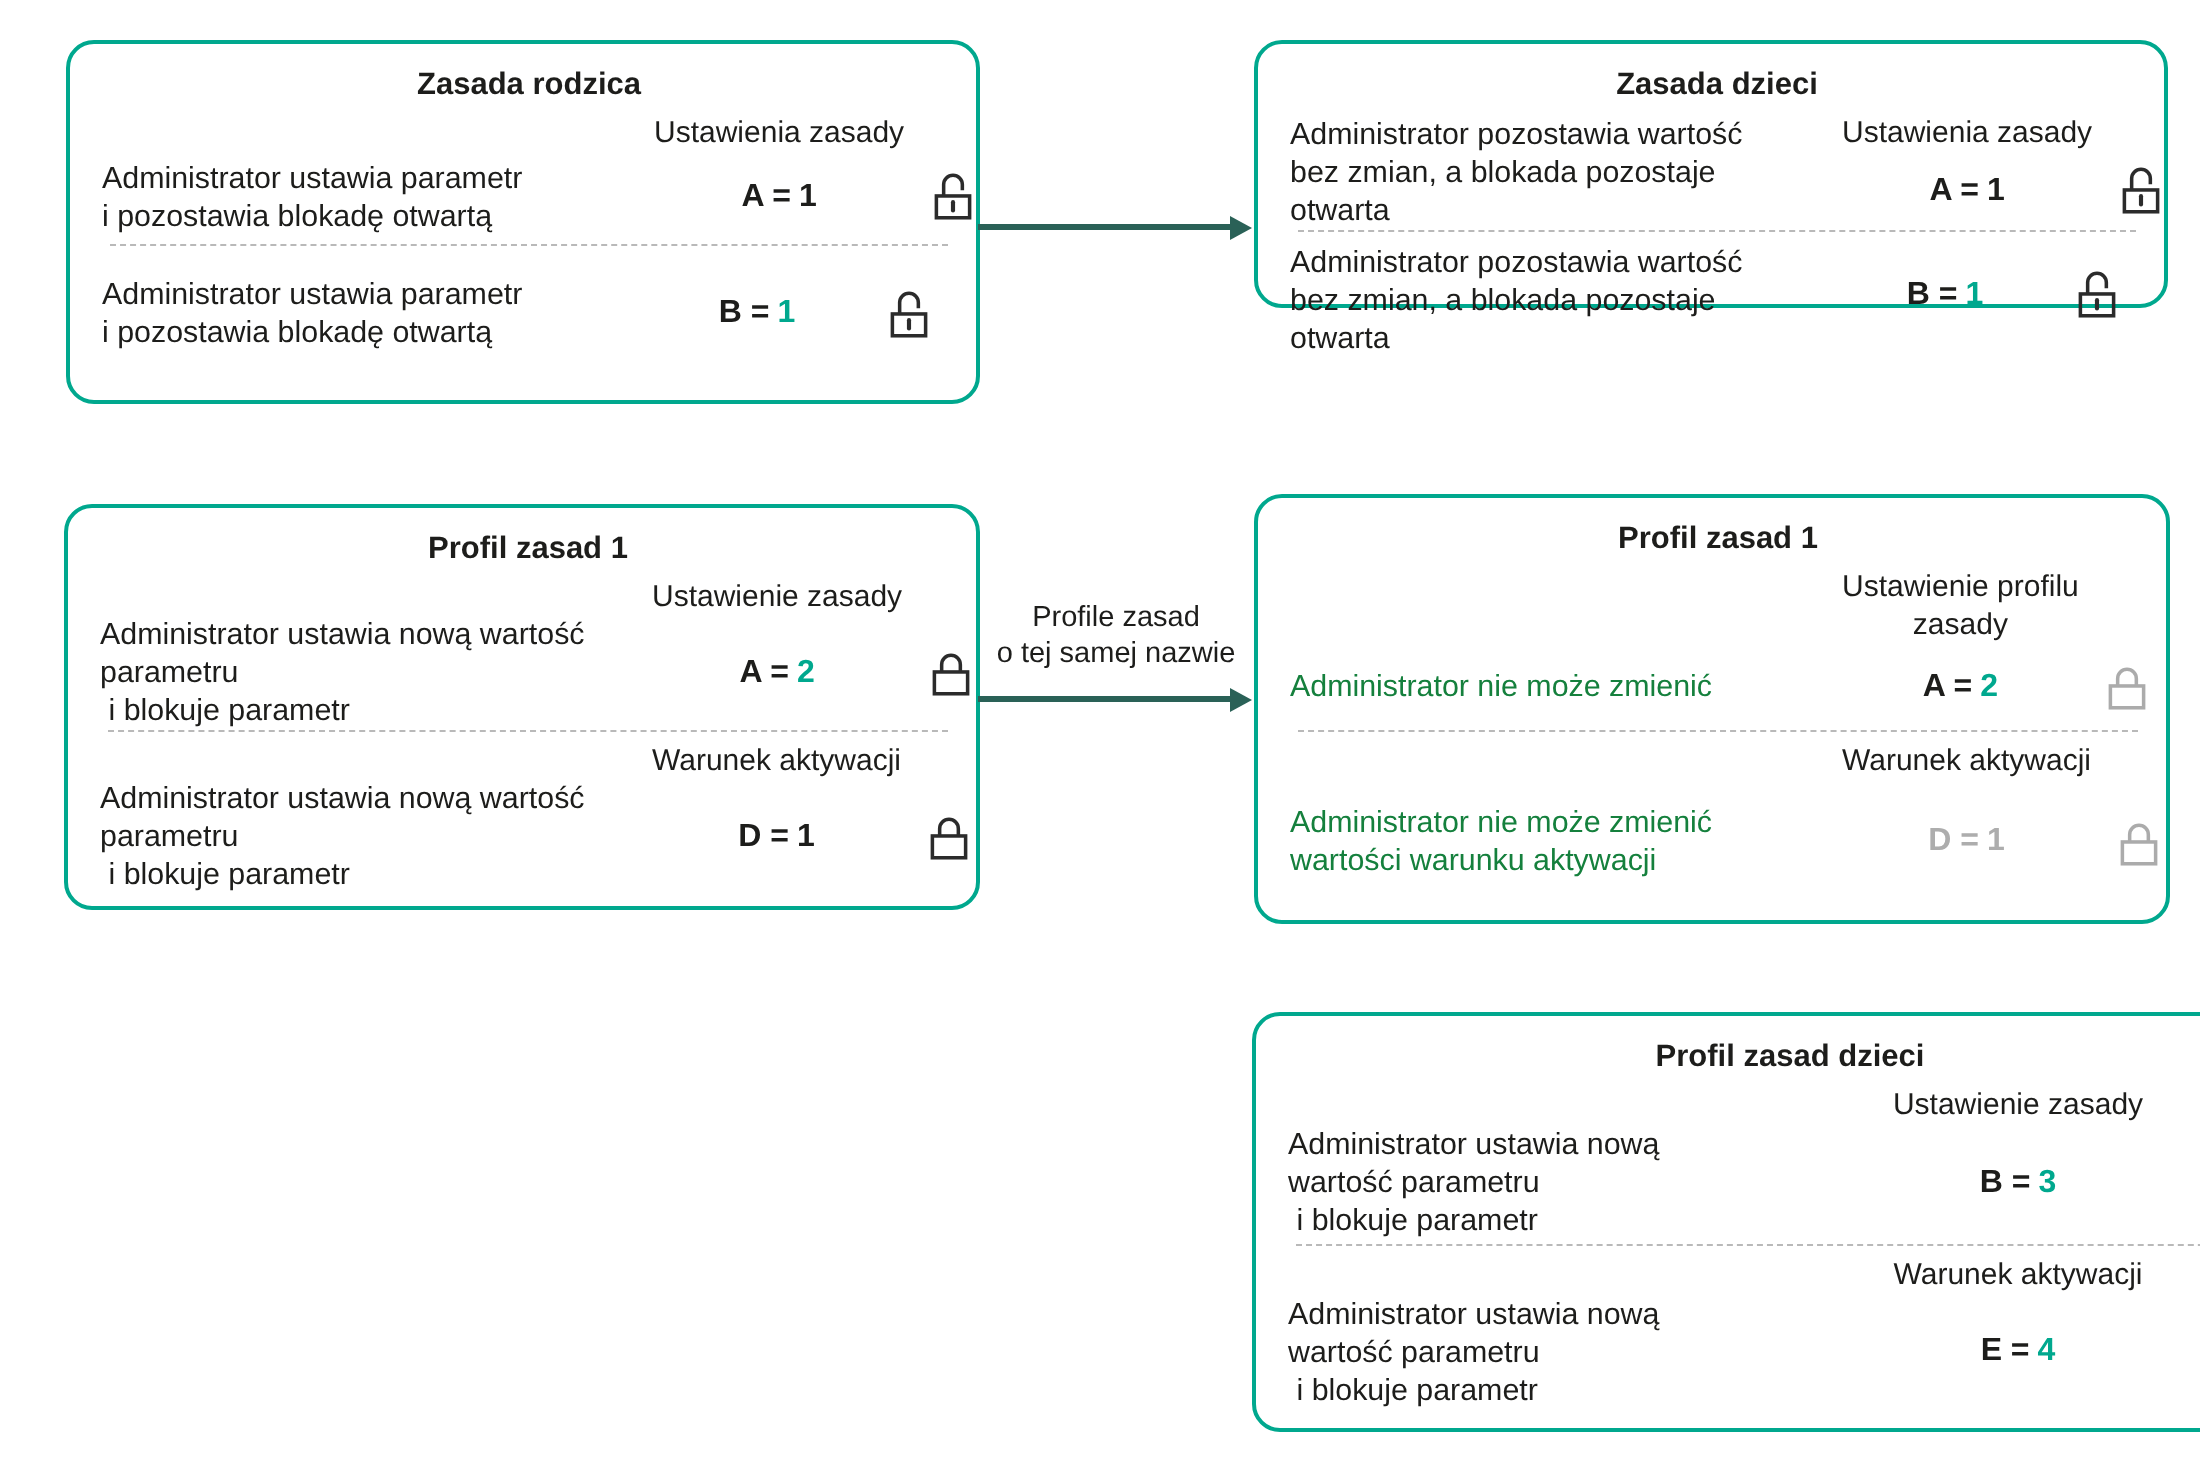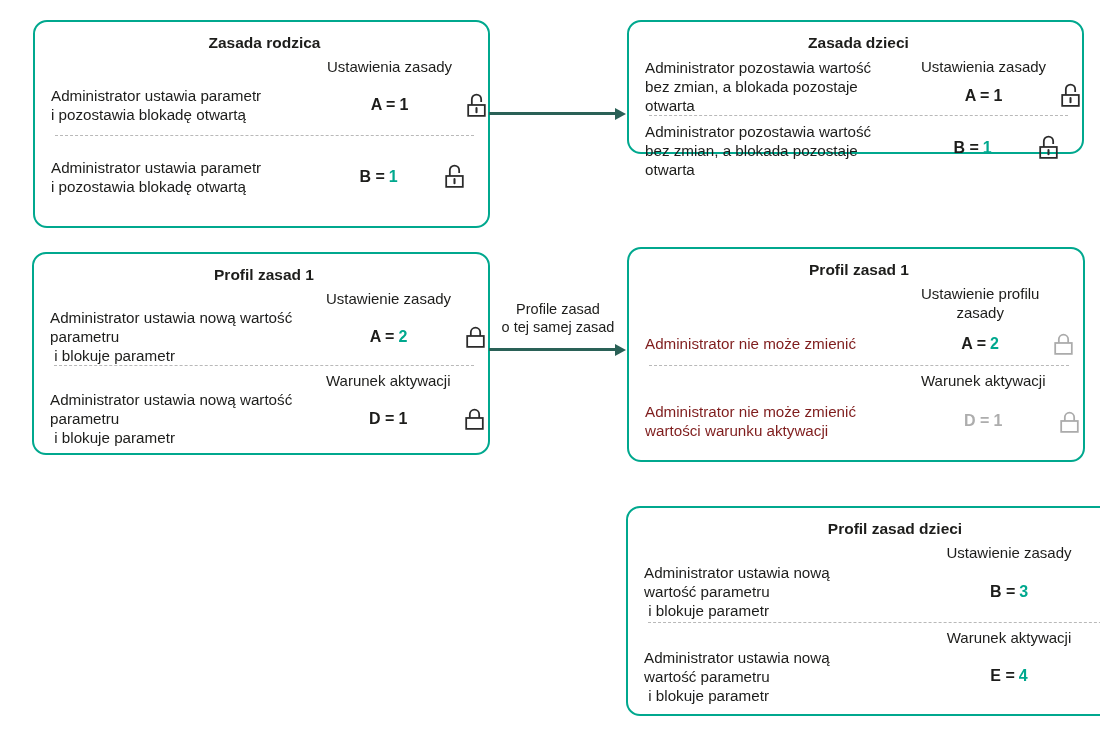--- a/index.html
+++ b/index.html
@@ -39,40 +39,40 @@
     grid-column:2; grid-row:2; align-self:center; justify-self:center;
     font-weight:bold; font-size:16px; white-space:nowrap;
   }
   .value .num { margin-left:4px; }
   .lockbox {
     grid-column:3; grid-row:2; align-self:center; justify-self:center;
     color:#2b2b2b; line-height:0;
   }
   .divider { border-top:1.5px dashed #b9b9b9; margin:0 4px; }
   .accent { color:#00a88e; }
-  .section.gray .admin-text { color:#7f1d1d; }
+  .section.gray .admin-text { color:#15803d; }
   .value.muted { color:#adadad; }
   .lockbox.gray { color:#ababab; }
   .arrow-line { position:absolute; height:3px; background:#2a6157; }
   .arrow-line::after {
     content:""; position:absolute; right:-10px; top:-4.5px;
     border-top:6px solid transparent; border-bottom:6px solid transparent;
     border-left:11px solid #2a6157;
   }
   #arrow-label {
     position:absolute; left:482px; top:300px; width:152px;
     text-align:center; font-size:14.5px; line-height:18px;
   }
 </style>
 </head>
 <body>
 
 <div id="canvas">
 
-  <div class="box" style="left:33px; top:20px; width:457px; height:208px;">
+  <div class="box" style="left:33px; top:20px; width:457px; height:182px;">
     <div class="box-title">Zasada rodzica</div>
     <div class="section">
       <div class="sec-label">Ustawienia zasady</div>
       <div class="admin-text">
         <div>Administrator ustawia parametr</div>
         <div>i pozostawia blokadę otwartą</div>
       </div>
       <div class="value">
         <span>A =</span><span class="num">1</span>
       </div>
@@ -259,16 +259,16 @@
       </div>
     </div>
   </div>
 
   <div class="arrow-line" style="left:489px; top:112px; width:127px;"></div>
 
   <div class="arrow-line" style="left:489px; top:348px; width:127px;"></div>
 
   <div id="arrow-label">
     <div>Profile zasad</div>
-    <div>o tej samej zasad</div>
+    <div>o tej samej nazwie</div>
   </div>
 
 </div>
 
 </body></html>

